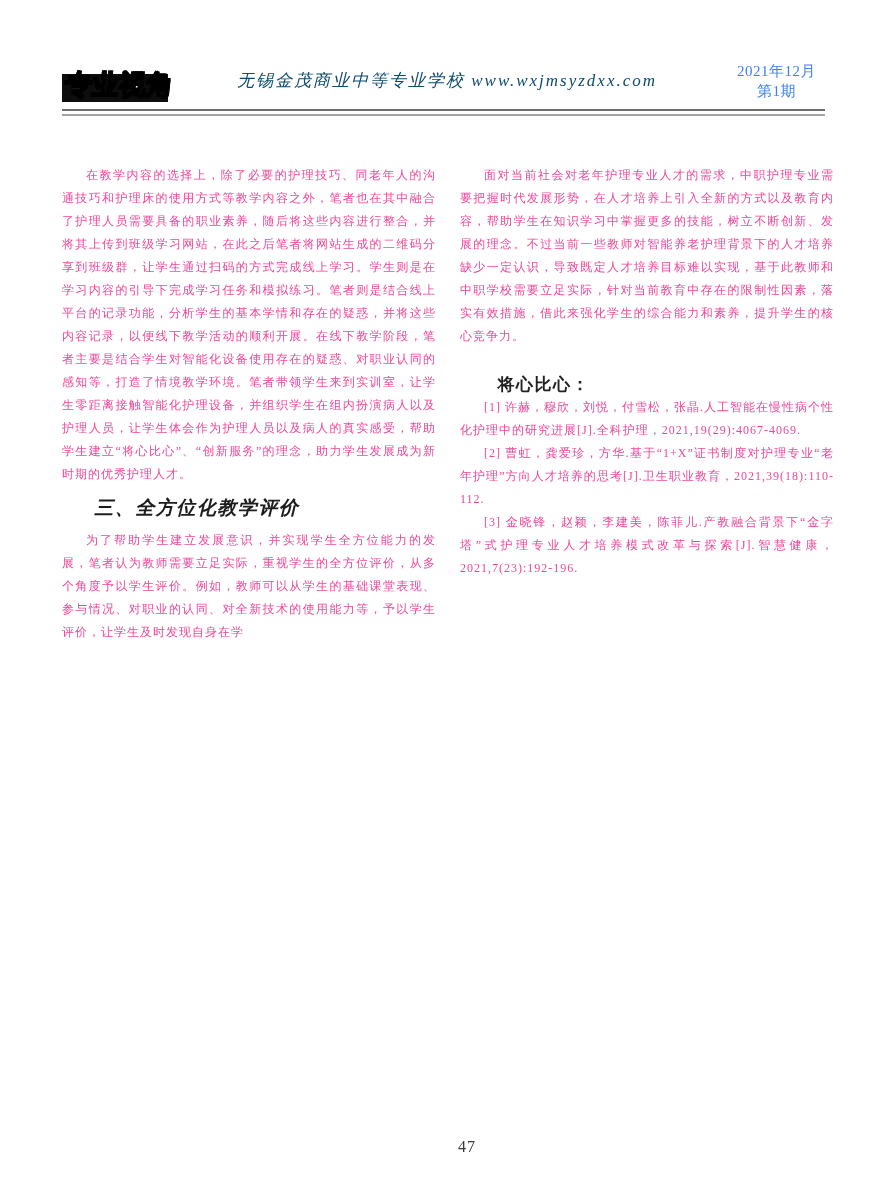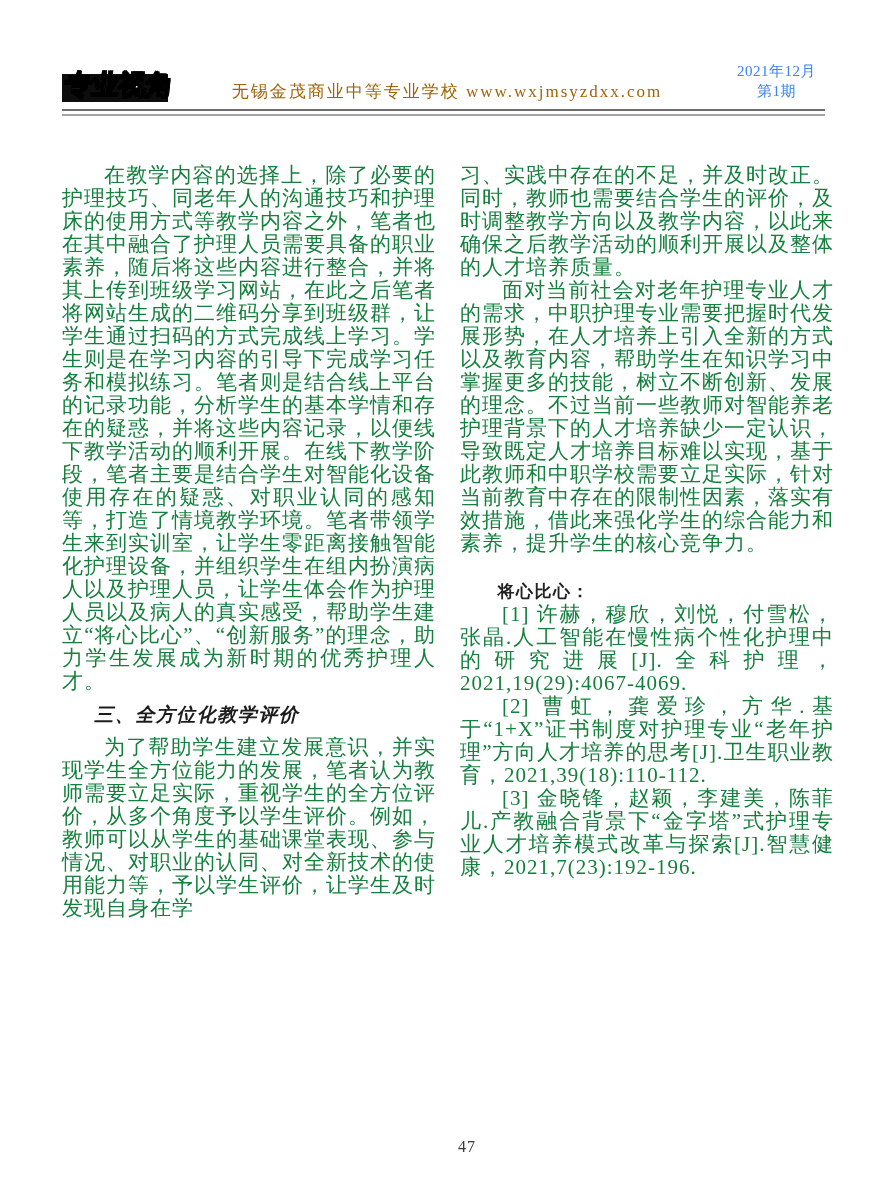--- a/index.html
+++ b/index.html
@@ -47,26 +47,27 @@
     letter-spacing: 0px;
     color: #ffffff;
     -webkit-text-stroke: 1.3px #000000;
     text-shadow: 1px 1px 0 #000, -1px -1px 0 #000, 1px -1px 0 #000, -1px 1px 0 #000;
     transform: skewX(-6deg);
     white-space: nowrap;
   }
   .school {
     position: absolute;
     left: 50%;
-    top: 22px;
+    top: 11px;
     transform: translateX(-50%);
     font-size: 17px;
     letter-spacing: 2px;
     white-space: nowrap;
-    color: #a16207;
+    color: #0c4a6e;
+    font-style: italic;
   }
   .issue {
     position: absolute;
     right: 16px;
     top: 3px;
     text-align: center;
     font-size: 15px;
     line-height: 20px;
     color: #3b82f6;
     letter-spacing: 0.5px;
@@ -86,25 +87,25 @@
     position: absolute;
     top: 164px;
     left: 62px;
     width: 772px;
     display: flex;
     gap: 24px;
   }
   .col { width: 374px; }
   .para {
     margin: 0;
-    font-size: 21px;
+    font-size: 12px;
     line-height: 23px;
     letter-spacing: 1px;
     text-align: justify;
-    color: #15803d;
+    color: #ec4899;
   }
   .indent { text-indent: 2em; }
   .heading {
     margin: 9px 0 8px 0;
     font-size: 19px;
     font-weight: bold;
     letter-spacing: 1.5px;
     text-indent: 1.7em;
     color: #1c1c1c;
     font-family: "Liberation Sans", "DejaVu Sans", sans-serif;
@@ -152,21 +153,20 @@
 
   <div class="rule"></div>
 
   <div class="columns">
     <section class="col">
       <p class="para indent">在教学内容的选择上，除了必要的护理技巧、同老年人的沟通技巧和护理床的使用方式等教学内容之外，笔者也在其中融合了护理人员需要具备的职业素养，随后将这些内容进行整合，并将其上传到班级学习网站，在此之后笔者将网站生成的二维码分享到班级群，让学生通过扫码的方式完成线上学习。学生则是在学习内容的引导下完成学习任务和模拟练习。笔者则是结合线上平台的记录功能，分析学生的基本学情和存在的疑惑，并将这些内容记录，以便线下教学活动的顺利开展。在线下教学阶段，笔者主要是结合学生对智能化设备使用存在的疑惑、对职业认同的感知等，打造了情境教学环境。笔者带领学生来到实训室，让学生零距离接触智能化护理设备，并组织学生在组内扮演病人以及护理人员，让学生体会作为护理人员以及病人的真实感受，帮助学生建立“将心比心”、“创新服务”的理念，助力学生发展成为新时期的优秀护理人才。</p>
       <h3 class="heading">三、全方位化教学评价</h3>
       <p class="para indent">为了帮助学生建立发展意识，并实现学生全方位能力的发展，笔者认为教师需要立足实际，重视学生的全方位评价，从多个角度予以学生评价。例如，教师可以从学生的基础课堂表现、参与情况、对职业的认同、对全新技术的使用能力等，予以学生评价，让学生及时发现自身在学</p>
     </section>
     <section class="col">
-      <p class="para">习、实践中存在的不足，并及时改正。同时，教师也需要结合学生的评价，及时调整教学方向以及教学内容，以此来确保之后教学活动的顺利开展以及整体的人才培养质量。</p>
       <p class="para indent">面对当前社会对老年护理专业人才的需求，中职护理专业需要把握时代发展形势，在人才培养上引入全新的方式以及教育内容，帮助学生在知识学习中掌握更多的技能，树立不断创新、发展的理念。不过当前一些教师对智能养老护理背景下的人才培养缺少一定认识，导致既定人才培养目标难以实现，基于此教师和中职学校需要立足实际，针对当前教育中存在的限制性因素，落实有效措施，借此来强化学生的综合能力和素养，提升学生的核心竞争力。</p>
       <p class="ref-heading">将心比心：</p>
       <p class="para indent">[1] 许赫，穆欣，刘悦，付雪松，张晶.人工智能在慢性病个性化护理中的研究进展[J].全科护理，2021,19(29):4067-4069.</p>
       <p class="para indent">[2] 曹虹，龚爱珍，方华.基于“1+X”证书制度对护理专业“老年护理”方向人才培养的思考[J].卫生职业教育，2021,39(18):110-112.</p>
       <p class="para indent">[3] 金晓锋，赵颖，李建美，陈菲儿.产教融合背景下“金字塔”式护理专业人才培养模式改革与探索[J].智慧健康，2021,7(23):192-196.</p>
     </section>
   </div>
 
   <div class="footer">
     <span>47</span>

